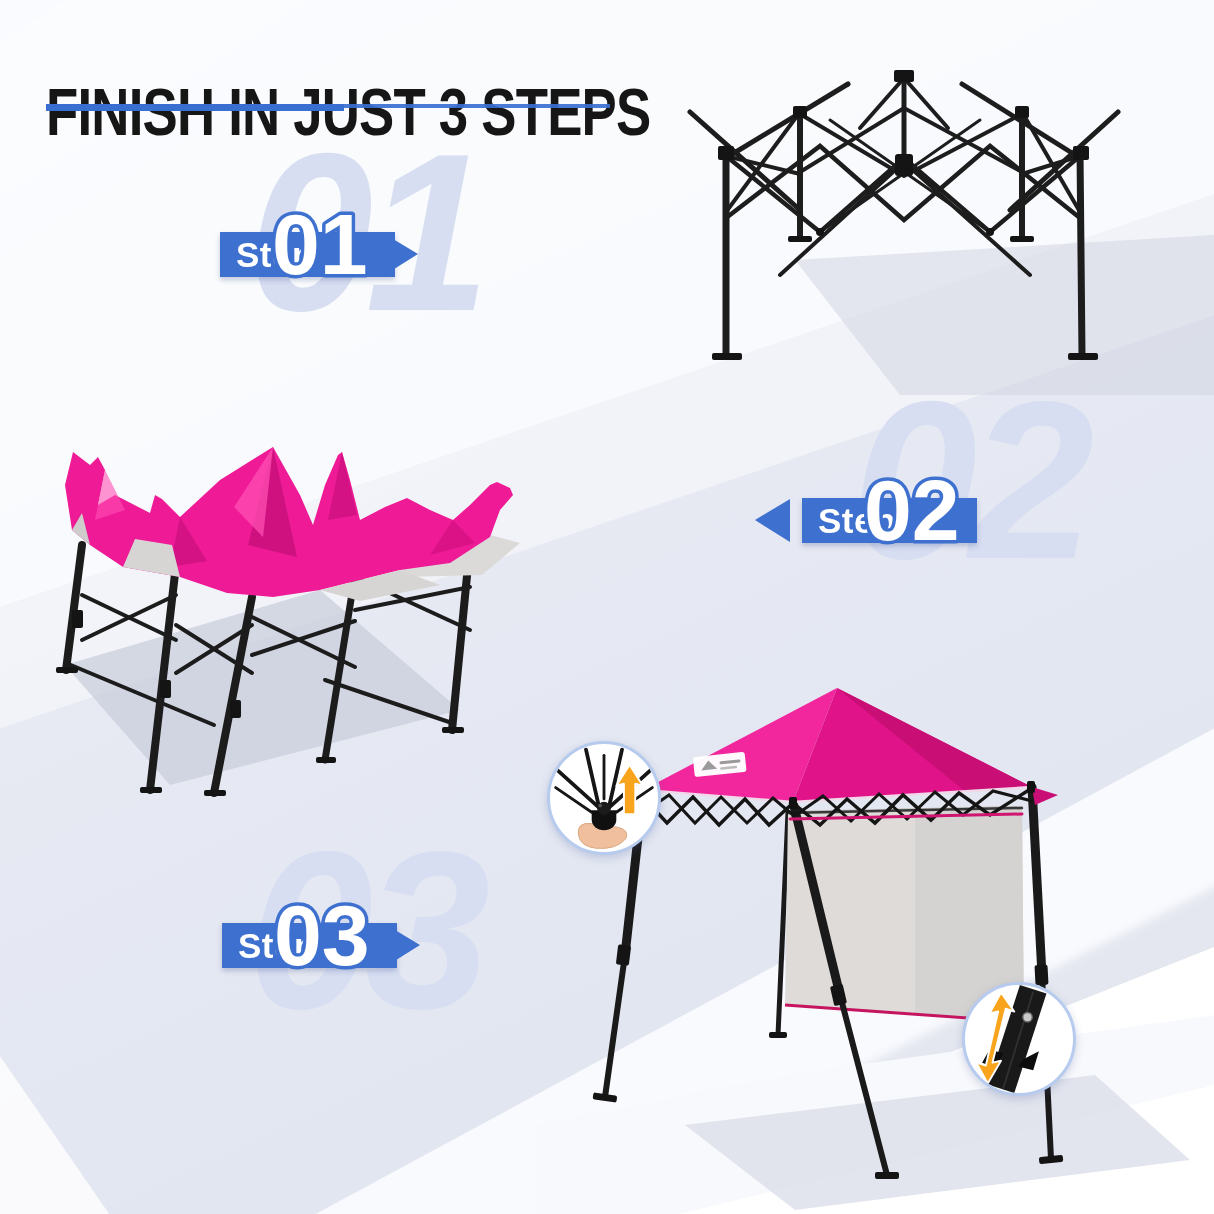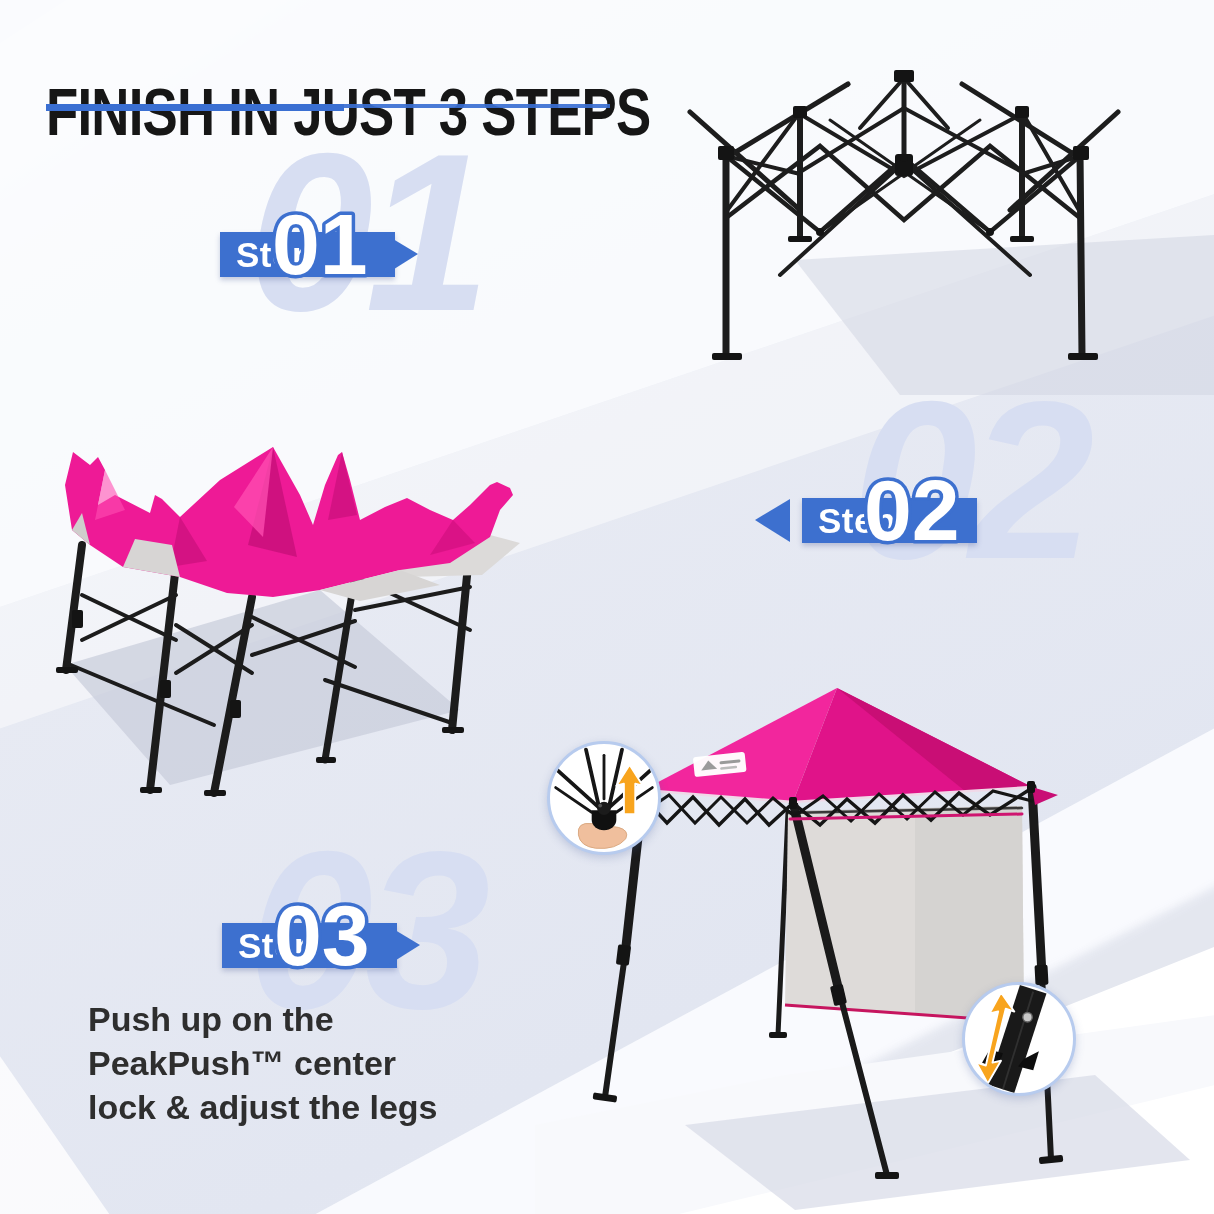--- a/index.html
+++ b/index.html
@@ -344,15 +344,14 @@
 
   <div class="badge badge3" style="left:210px; top:923px;">
     <div class="badge-rect">
       <span class="badge-step">Step</span>
     </div>
     <div class="arrow-r"></div>
     <svg class="num-svg" viewBox="0 0 130 96">
       <text class="num-text" x="2" y="70">03</text>
     </svg>
   </div>
-  <div class="desc desc3">Push up on the PeakPush™ center lock &amp; adjust the legs</div>
 
 </div>
 
 </body></html>

